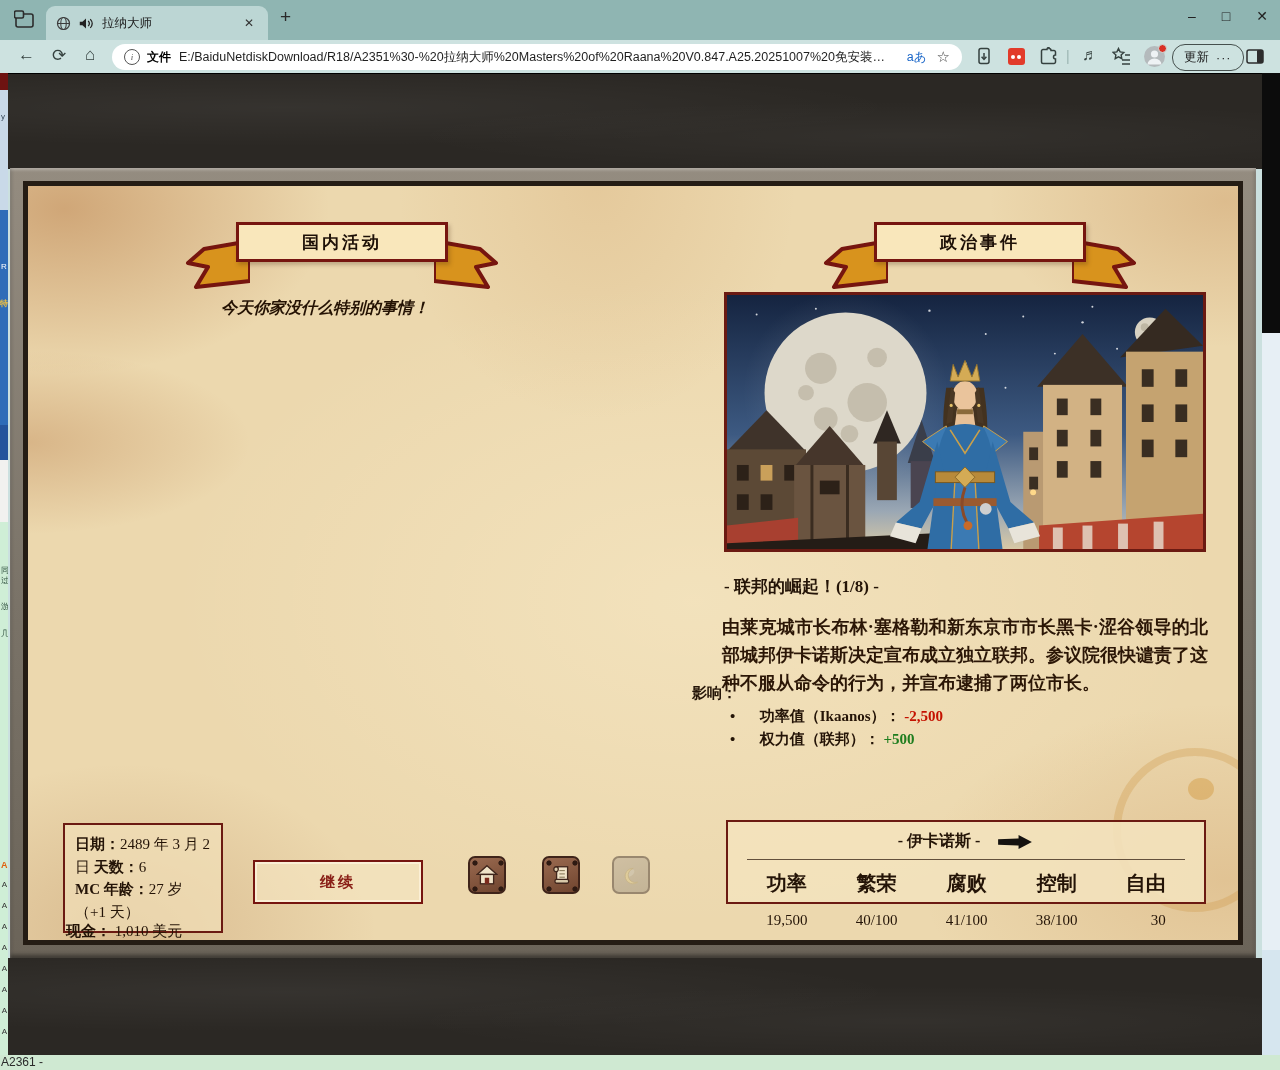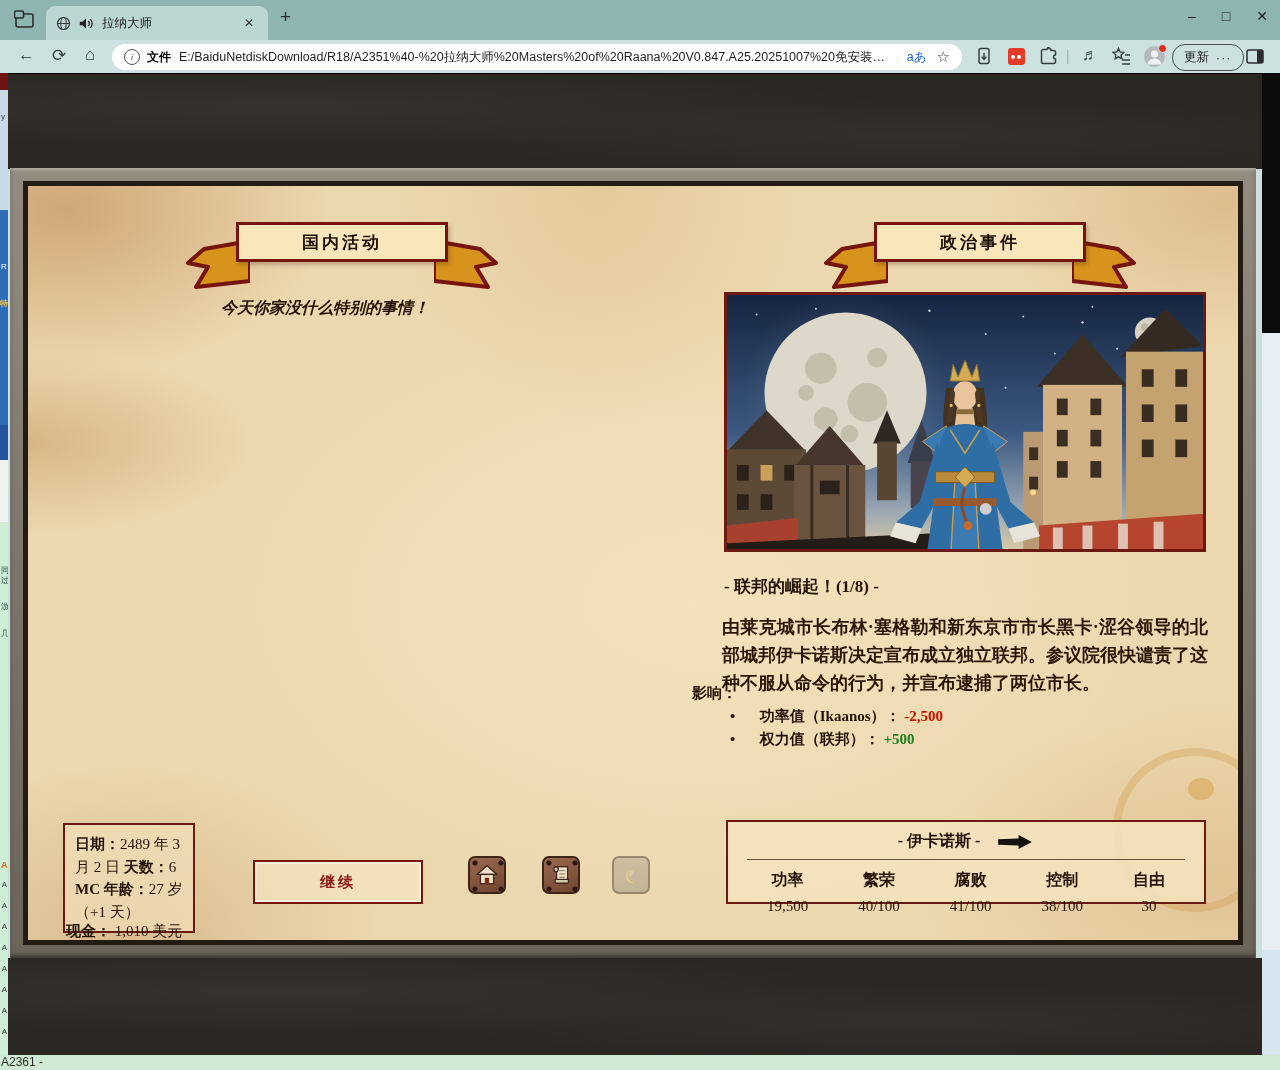--- a/index.html
+++ b/index.html
@@ -86,25 +86,25 @@
   .neg{color:#c41200;} .pos{color:#1e7d1e;}
 
   
   .stats{position:absolute;left:698px;top:634px;width:480px;height:84px;border:2px solid #6b1a12;
     background:rgba(243,226,188,.9);box-sizing:border-box;}
   .stats-title{display:flex;align-items:center;justify-content:center;gap:16px;margin-top:9px;
     font-size:16px;font-weight:bold;}
   .stats-hr{margin:7px auto 0;width:92%;border-top:1px solid #63503c;}
   .stats-cols{display:flex;justify-content:space-around;padding:10px 14px 0;}
   .scol{text-align:center;}
-  .scol .lb{font-size:16px;font-weight:bold;}
-  .scol .vl{font-size:15px;margin-top:7px;}
-
-  
-  .datebox{position:absolute;left:35px;top:637px;width:132px;border:2px solid #6b1a12;
+  .scol .lb{font-size:20px;font-weight:bold;}
+  .scol .vl{font-size:15px;margin-top:15px;text-align:right;}
+
+  
+  .datebox{position:absolute;left:35px;top:637px;width:160px;border:2px solid #6b1a12;
     background:rgba(243,226,188,.65);padding:8px 10px;box-sizing:border-box;
     font-size:15px;line-height:1.5;}
   .datebox b{font-weight:bold;}
   .cash{position:absolute;left:38px;top:736px;font-size:15px;}
 
   
   .cont{position:absolute;left:225px;top:674px;width:166px;height:40px;border:2px solid #76150f;
     background:rgba(248,233,198,.55);box-shadow:inset 0 0 0 2px rgba(252,243,220,.8);
     display:flex;align-items:center;justify-content:center;font-size:15px;font-weight:bold;
     letter-spacing:3px;color:#8a2018;cursor:pointer;}
@@ -156,21 +156,21 @@
   </div>
 
   <div class="toolbar">
     <span class="navbtn" style="left:18px">←</span>
     <span class="navbtn" style="left:52px">⟳</span>
     <span class="navbtn" style="left:85px">⌂</span>
 
     <div class="urlpill">
       <span class="info-icon">i</span>
       <span class="scheme">文件</span>
-      <span class="url">E:/BaiduNetdiskDownload/R18/A2351%40-%20拉纳大师%20Masters%20of%20Raana%20V0.847.A25.20251007%20免安装英…</span>
+      <span class="url">E:/BaiduNetdiskDownload/R18/A2351%30-%20拉纳大师%20Masters%20of%20Raana%20V0.847.A25.20251007%20免安装英…</span>
       <span class="translate">aあ</span>
       <span class="star">☆</span>
     </div>
 
     <span class="tbicon" style="left:976px">
       <svg width="16" height="18" viewBox="0 0 16 18">
         <rect x="3" y="1.5" width="10" height="15" rx="2" fill="none" stroke="#35413f" stroke-width="1.5"></rect>
         <line x1="8" y1="6" x2="8" y2="12" stroke="#35413f" stroke-width="1.5"></line>
         <polyline points="5.6,9.8 8,12.4 10.4,9.8" fill="none" stroke="#35413f" stroke-width="1.5"></polyline>
       </svg>

